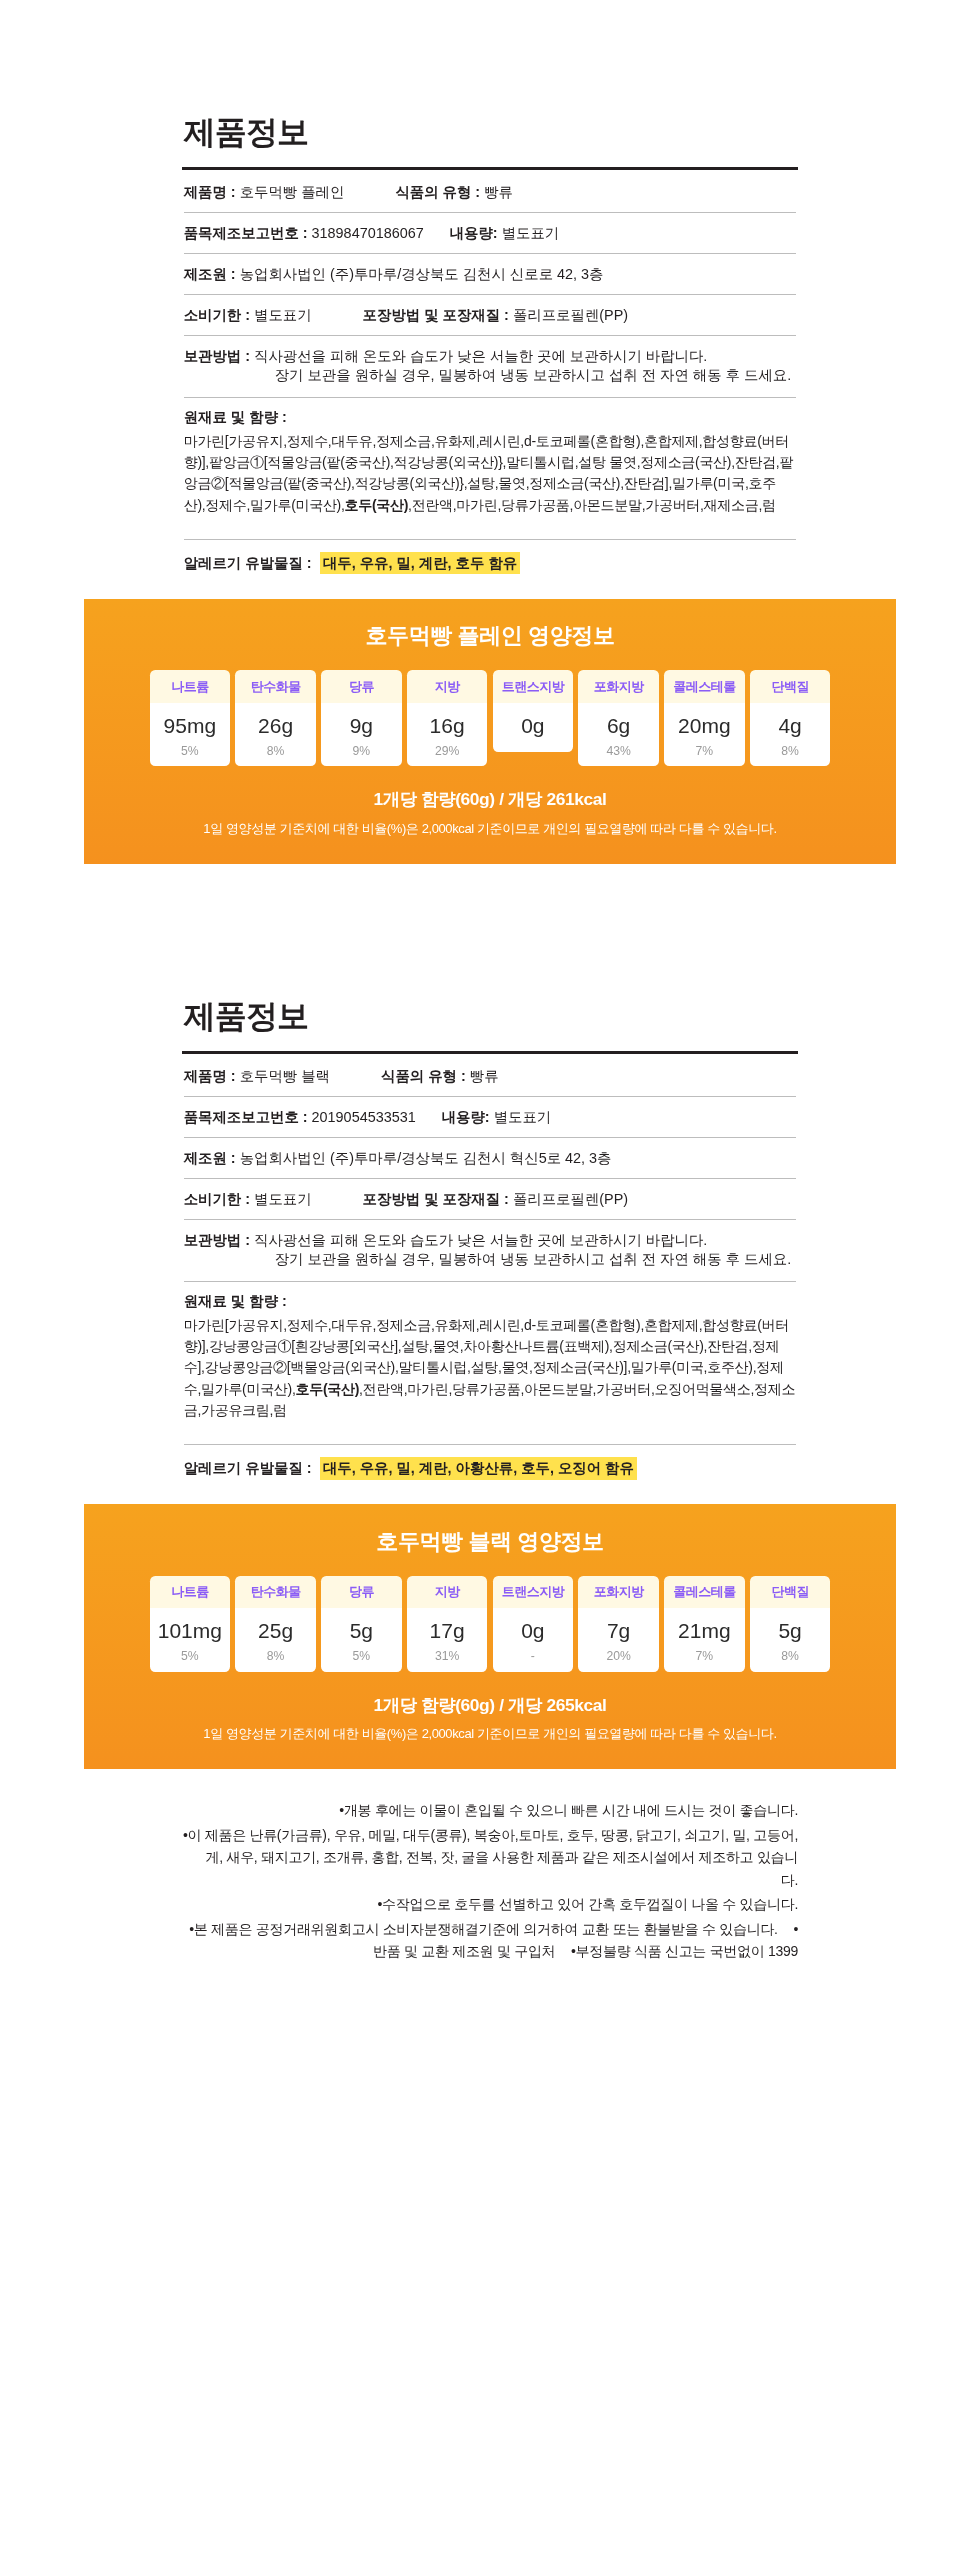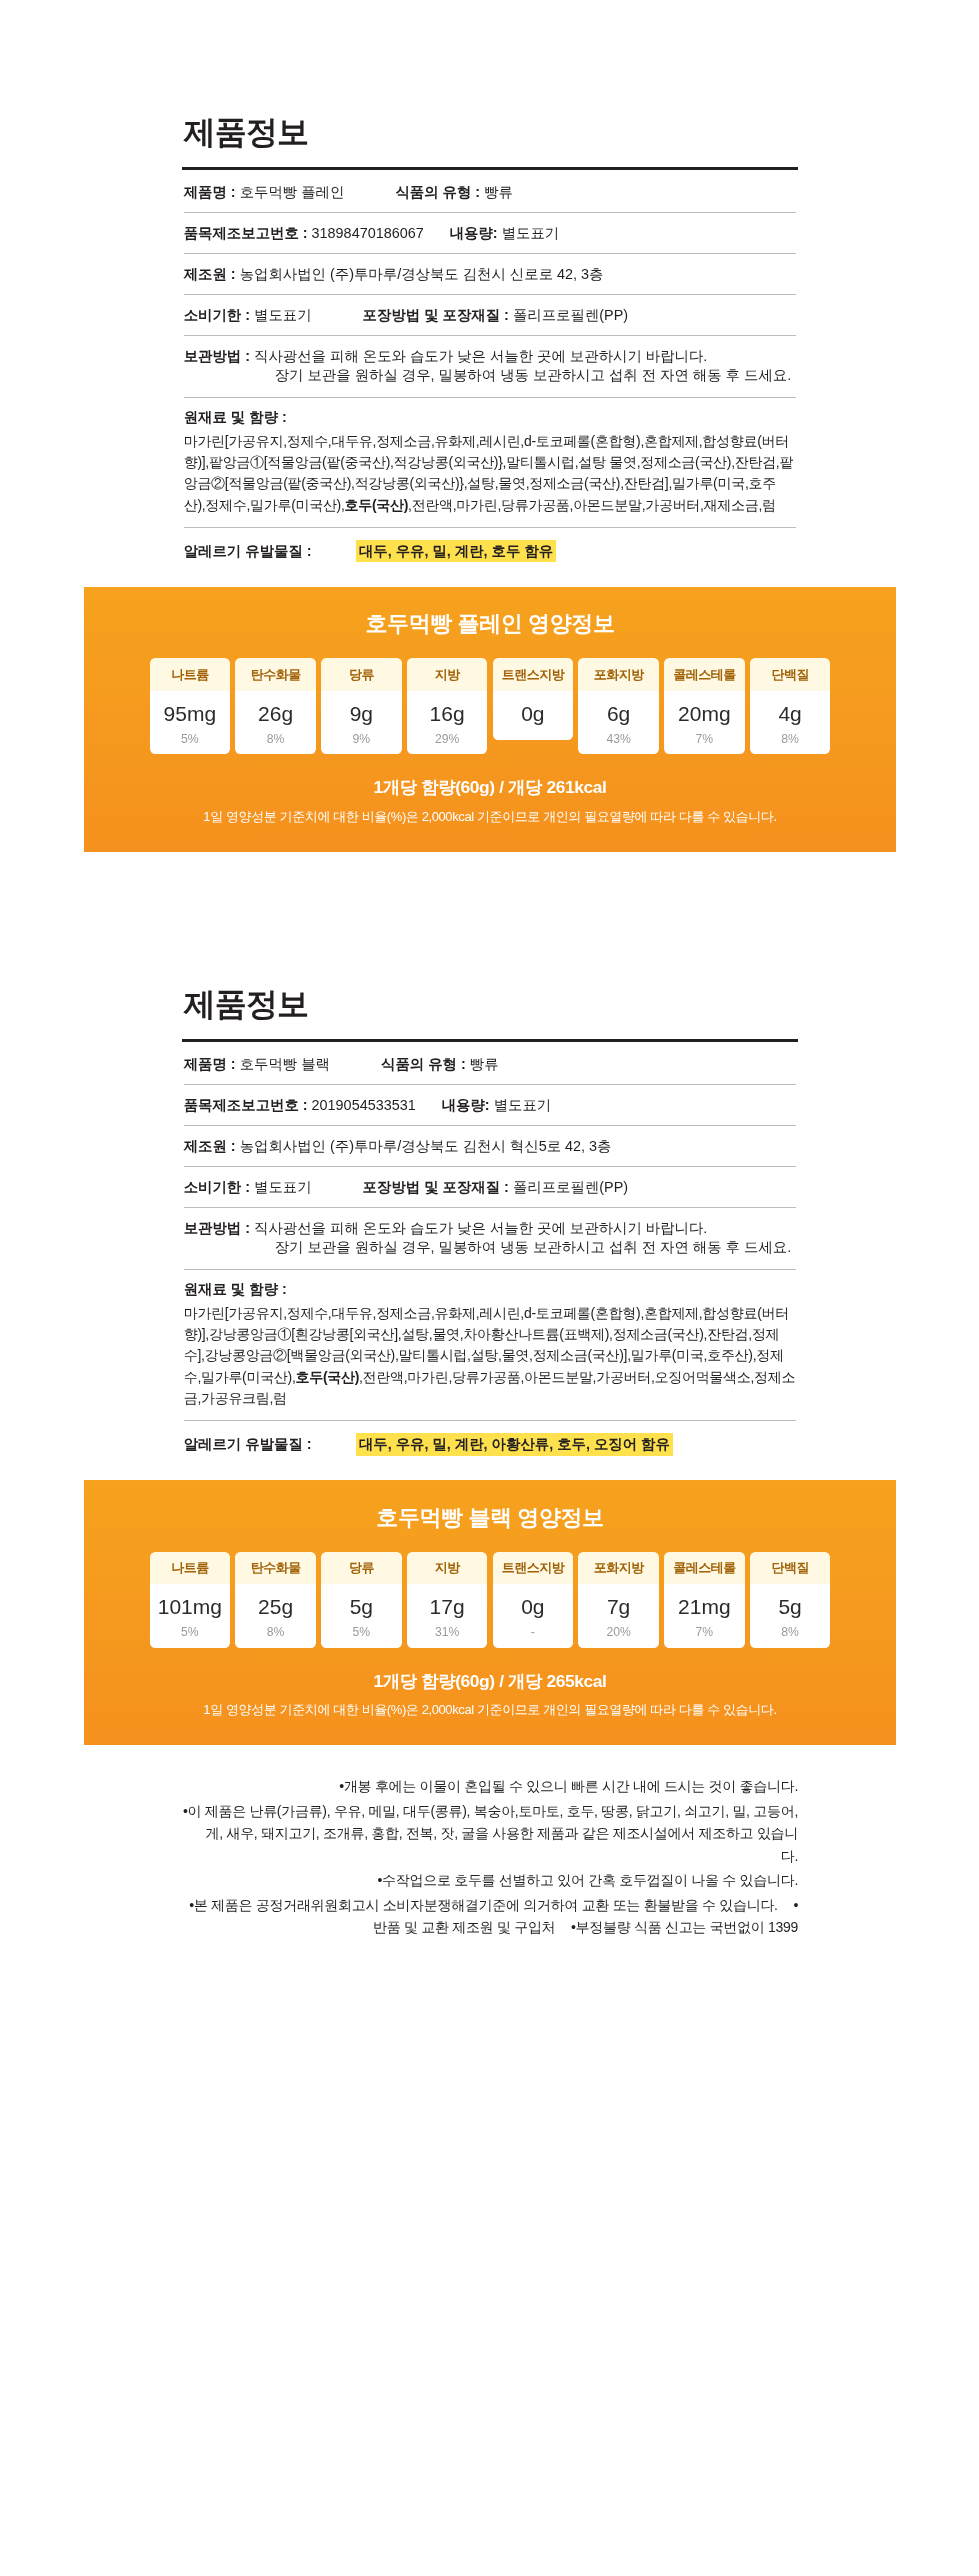--- a/index.html
+++ b/index.html
@@ -35,39 +35,39 @@
   .row .val { font-weight: normal; }
   .row .col2 { margin-left: 51px; display:flex; }
   .row .col2b { margin-left: 26px; display:flex; }
 
   .sub-line { font-size: 14.4px; line-height:1.5; margin: -3.5px 0 10.5px 91px; }
 
   .ing-label { font-weight: bold; font-size: 14.4px; margin-bottom: 3.5px; }
   .ing-text { font-size: 14px; line-height: 1.52; letter-spacing: -0.3px; }
   .ing-text b { font-weight: bold; }
 
-  .allergy-wrap { margin-top: 11px; padding-top: 12.2px; border-top: 0.9px solid #bdbdbd; display:flex; align-items:center; font-size: 14.4px; gap: 36px; }
+  .allergy-wrap { margin-top: 23px; padding-top: 12.2px; border-top: 0.9px solid #bdbdbd; display:flex; align-items:center; font-size: 14.4px; }
   .allergy-wrap .lbl { font-weight: bold; margin-right: 8.7px; }
   .allergy-hl { background: #ffe14d; font-weight: bold; padding: 1.7px 2.6px; }
 
   
   .nutri {
     margin-top: 19px;
     background: linear-gradient(180deg,#f6a21e 0%, #f5911e 100%);
     padding: 22.6px 0 26px 0;
     color: #ffffff;
     text-align: center;
   }
   .nutri-title { font-size: 22px; font-weight: bold; letter-spacing: -0.4px; margin-bottom: 19px; }
 
   .nutri-table { display: flex; justify-content: center; padding: 0 63px; }
   .ncell { flex: 1; margin: 0 2.6px; }
   .ncell .head {
     background: #fff9e3;
-    color: #a16207;
+    color: #8b5cf6;
     font-size: 13px;
     font-weight: bold;
     padding: 7.8px 0 7px 0;
     border-radius: 5.2px 5.2px 0 0;
     letter-spacing: -0.5px;
   }
   .ncell .body {
     background: #ffffff;
     border-radius: 0 0 5.2px 5.2px;
     padding: 10.5px 0 8.7px 0;

